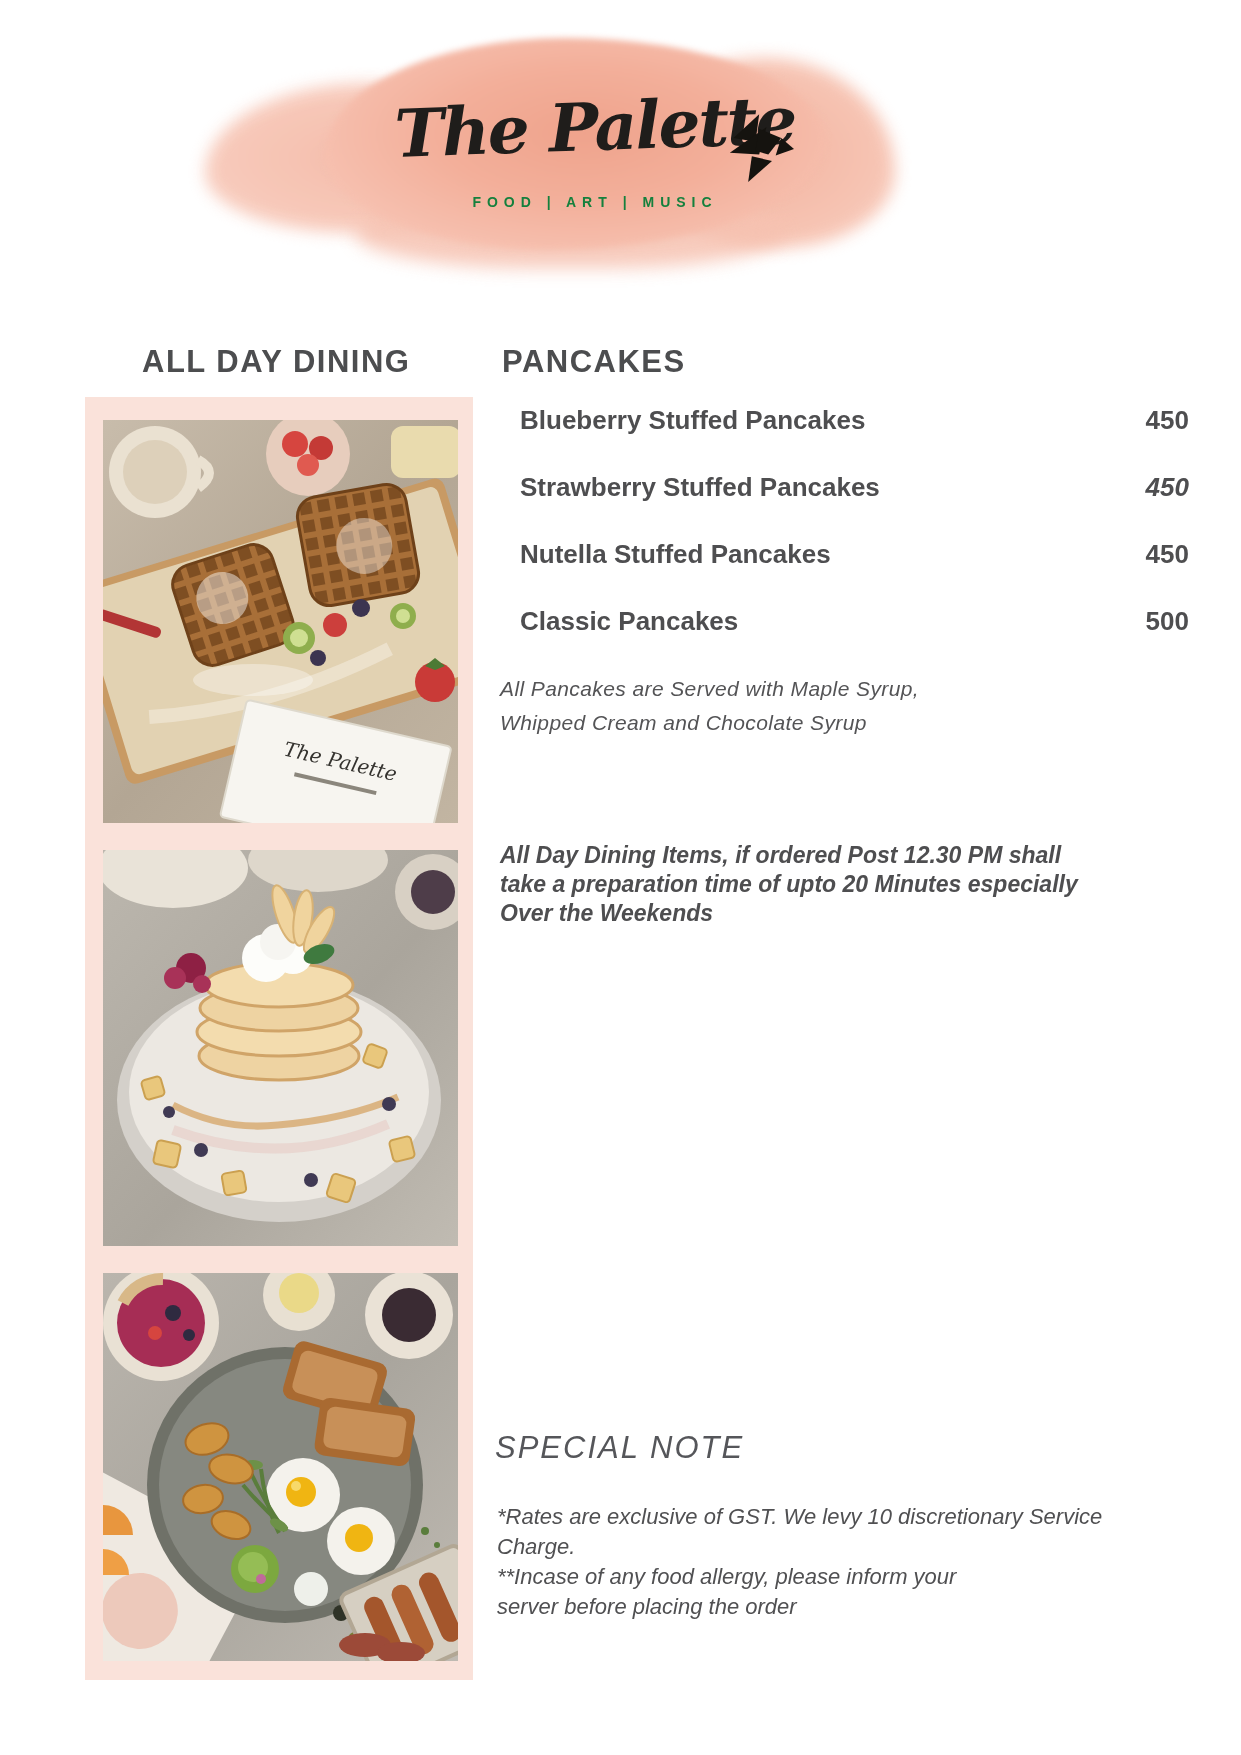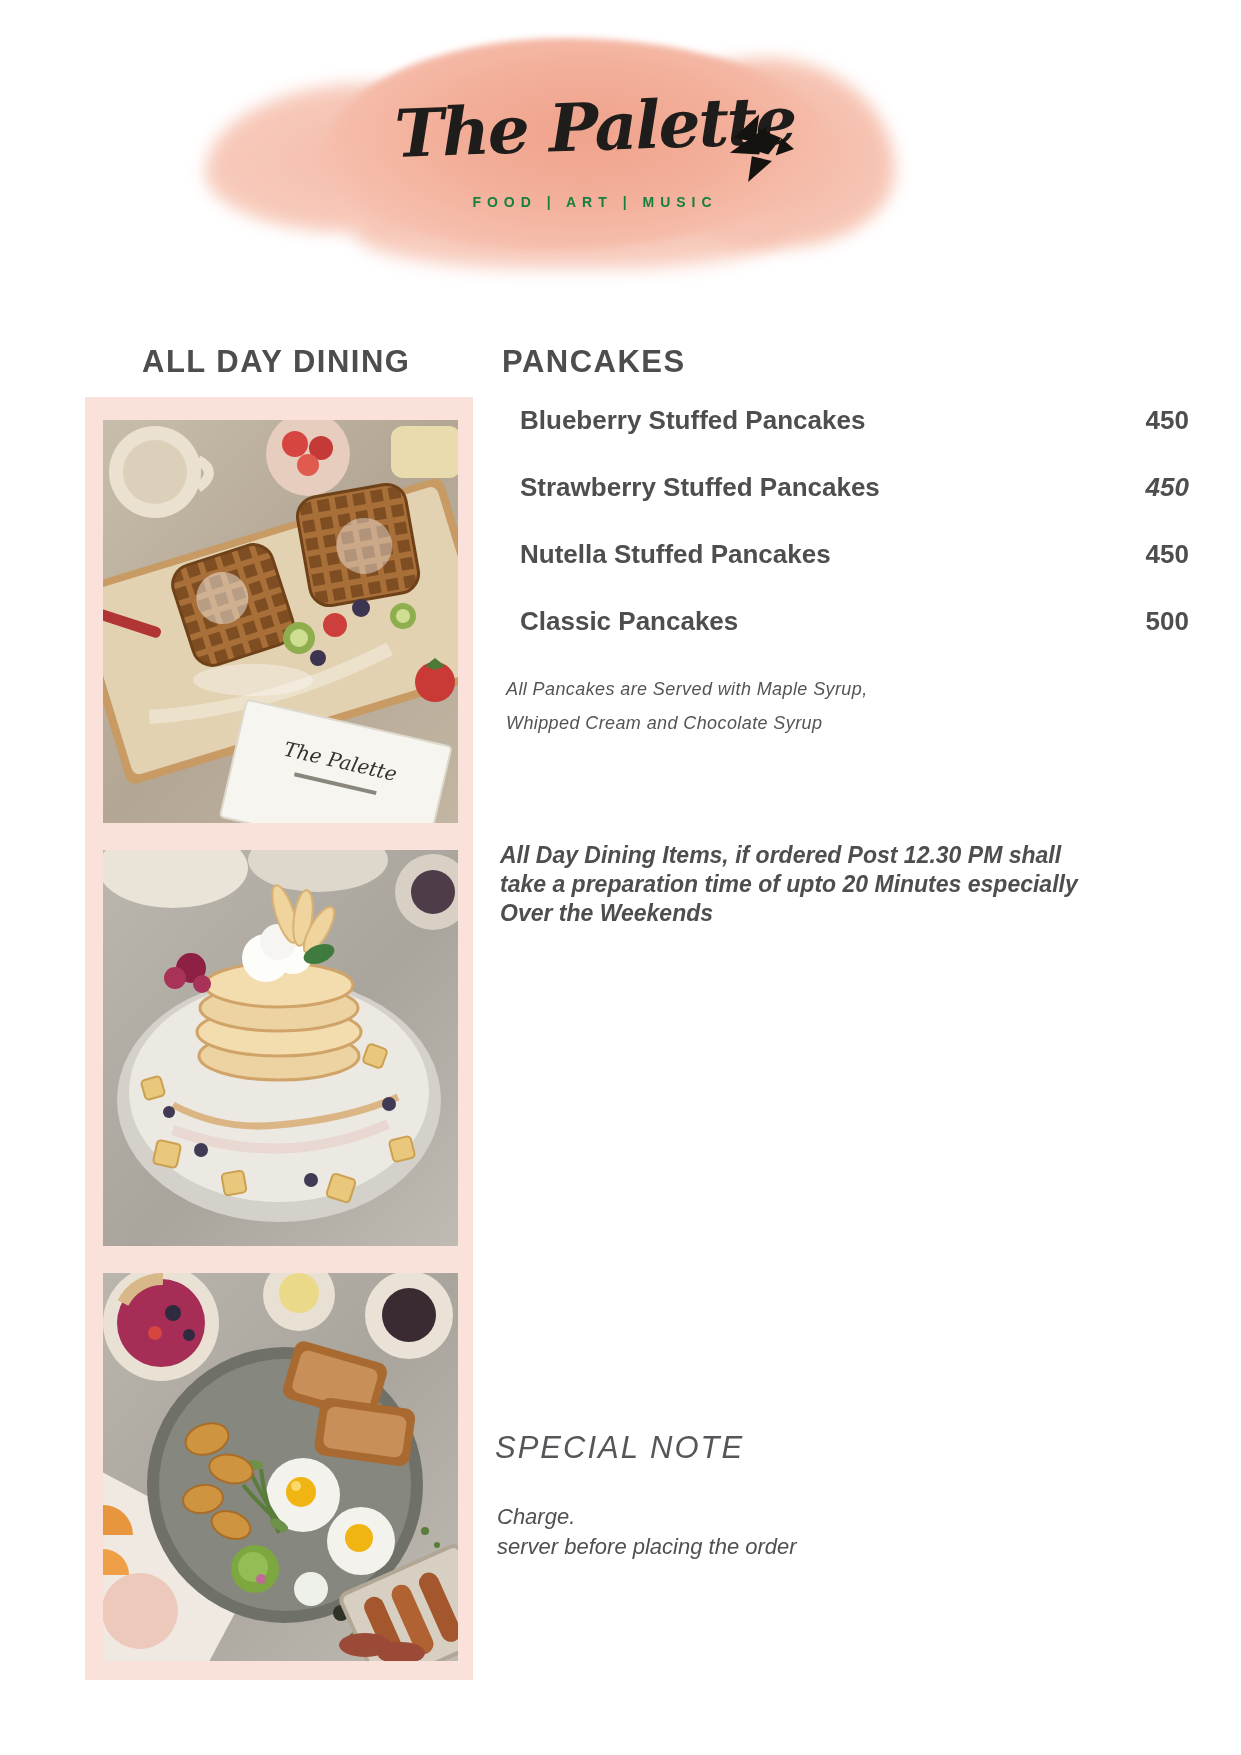--- a/index.html
+++ b/index.html
@@ -39,22 +39,22 @@
   .ph1{top:23px;height:403px;}
   .ph2{top:453px;height:396px;}
   .ph3{top:876px;height:388px;}
 
   
   .menu-row{position:absolute;left:498px;width:669px;height:40px;line-height:40px;
      display:flex;justify-content:space-between;font-size:26px;font-weight:bold;color:#4e4e50;margin-left:22px;}
   .price{font-weight:bold;}
   .price-italic{font-style:italic;}
 
-  .serving-note{position:absolute;left:500px;top:672px;font-size:18px;font-style:italic;
-     color:#545456;line-height:34px;letter-spacing:.4px;margin-left:6px;}
+  .serving-note{position:absolute;left:500px;top:672px;font-size:21px;font-style:italic;
+     color:#545456;line-height:34px;letter-spacing:.4px;}
   .prep-note{position:absolute;left:500px;top:810px;font-size:23px;font-weight:bold;
      font-style:italic;color:#4e4e50;line-height:29px;margin-top:31px;}
   .special-heading{position:absolute;left:495px;top:1430px;font-size:31px;font-style:italic;
      letter-spacing:2px;color:#55565a;}
   .footnotes{position:absolute;left:497px;top:1502px;font-size:22px;font-style:italic;
      color:#505052;line-height:30px;}
 </style>
 </head>
 <body>
 
@@ -326,15 +326,17 @@
 
 <div class="prep-note">
   <div>All Day Dining Items, if ordered Post 12.30 PM shall</div>
   <div>take a preparation time of upto 20 Minutes especially</div>
   <div>Over the Weekends</div>
 </div>
 
 <div class="special-heading">SPECIAL NOTE</div>
 
 <div class="footnotes">
+  <div>*Rates are exclusive of GST. We levy 10 discretionary Service</div>
   <div>Charge.</div>
+  <div>**Incase of any food allergy, please inform your</div>
   <div>server before placing the order</div>
 </div>
 
 </body></html>

